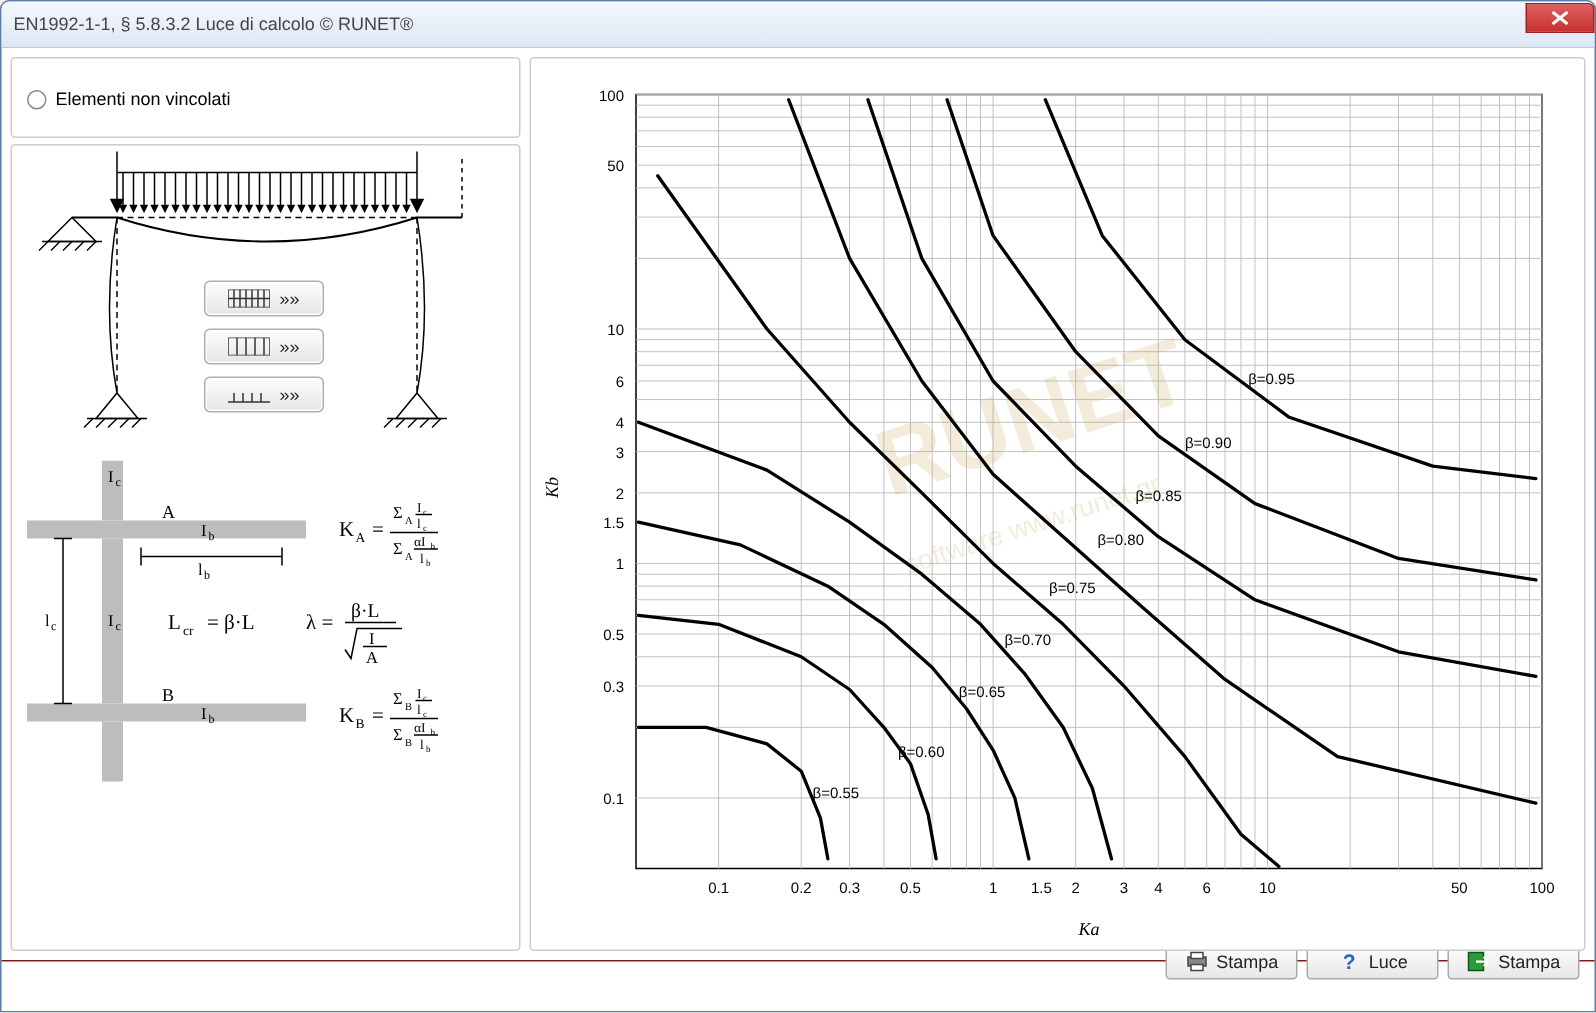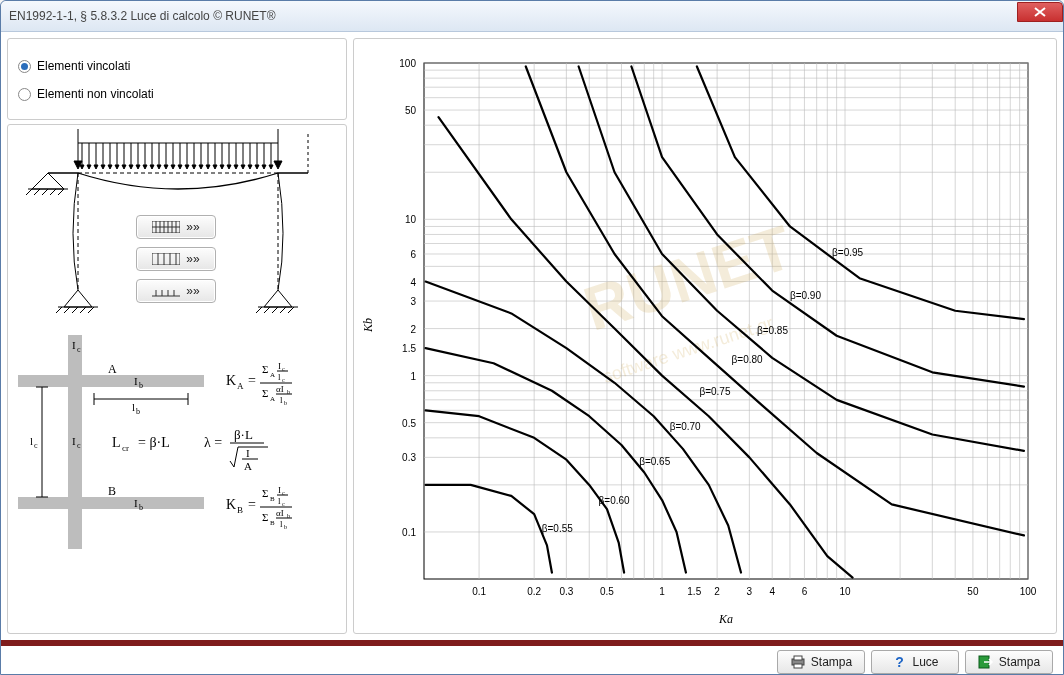--- a/index.html
+++ b/index.html
@@ -86,22 +86,22 @@
     display:flex;align-items:center;justify-content:center;
     gap:6px;
     font-size:12px;color:#222;
     box-shadow:0 0 0 1px #fff inset;
   }
   .soft-btn svg{display:block;}
 
   .bottom-bar{
     height:34px;
     padding:4px 10px 21px 0;
-    display:flex;justify-content:flex-end;align-items:flex-start;gap:6px;
-    border-top:6px solid #7f1d1d;
+    display:flex;justify-content:flex-end;align-items:flex-end;gap:6px;
+    border-top:1px solid #7f1d1d;
   }
   .tool-btn{
     min-width:88px;height:24px;
     border:1px solid #a9a9a9;
     border-radius:3px;
     background:linear-gradient(#fdfdfd,#e7e7e7);
     display:flex;align-items:center;justify-content:center;gap:5px;
     font-size:12px;color:#222;padding:0 10px;
   }
   .tool-btn .ic{width:16px;height:16px;display:flex;align-items:center;justify-content:center;}
@@ -121,26 +121,20 @@
       <svg width="12" height="10" viewBox="0 0 12 10">
           <path d="M1 1 L11 9 M11 1 L1 9" stroke="#fff" stroke-width="2"></path>
         </svg>
     </div>
   </div>
 
   <div class="content">
     <div class="left-col">
 
       <div class="panel radio-panel">
-        <div class="radio-row">
-          <span class="radio-outer">
-              <span class="radio-inner"></span>
-            </span>
-          <span>Elementi vincolati</span>
-        </div>
         <div class="radio-row">
           <span class="radio-outer"></span>
           <span>Elementi non vincolati</span>
         </div>
       </div>
 
       <div class="panel diagram-panel">
         
         <svg width="340" height="210" viewBox="0 0 340 210">
 

